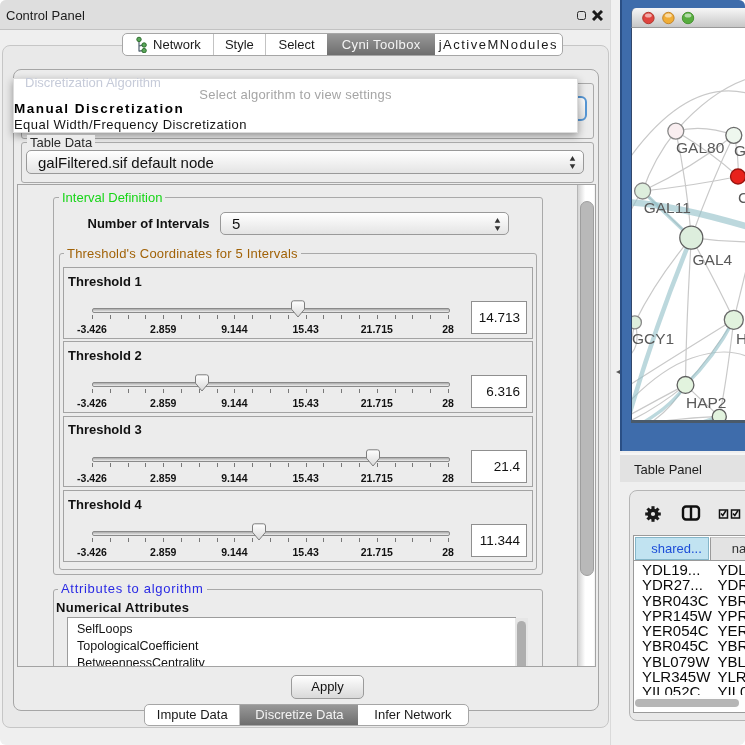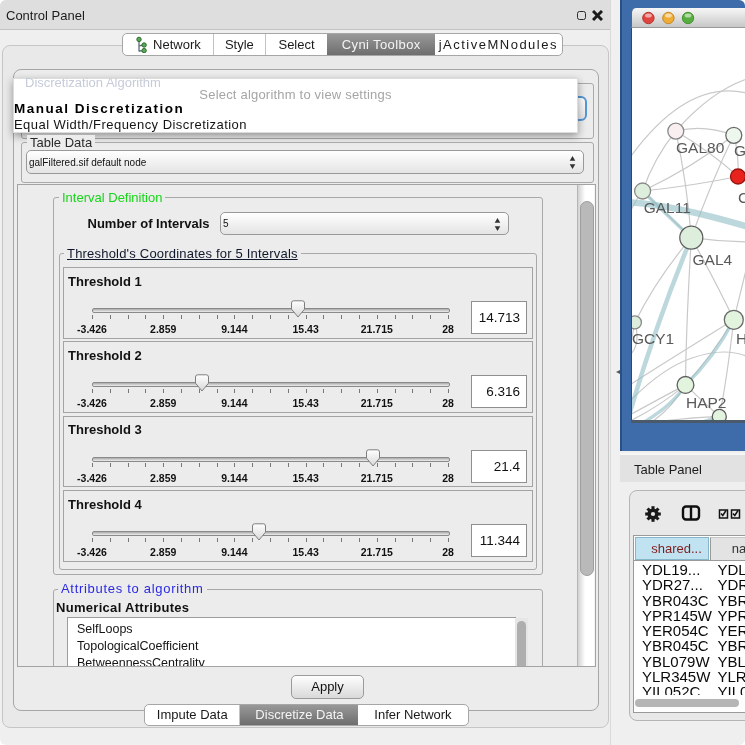--- a/index.html
+++ b/index.html
@@ -17,21 +17,21 @@
   .seg .s:last-child{border-right:none;}
   .seg .sel{background:linear-gradient(#989898,#6e6e6e);color:#f4f4f4;border-right:none;}
   #topseg{left:86px;top:33px;width:438.5px;height:20.5px;margin-left:36px;}
   #botseg{left:144px;top:703.5px;width:322.5px;height:20px;font-size:13.5px;}
   
   #outerpanel{left:2px;top:45px;width:607px;height:683px;border:1px solid #c6c6c6;border-radius:8px;background:#e9e9e9;box-sizing:border-box;}
   #mainpanel{left:13px;top:69px;width:584px;height:640px;border:1px solid #a6a6a6;border-radius:8px;background:#ececec;}
   .group{border:1px solid #a9a9a9;border-radius:3px;}
   .glabel{font-size:13px;background:#ececec;padding:0 3px;white-space:nowrap;}
   
-  .combo{background:linear-gradient(#ffffff,#e4e4e4);border:1px solid #999;border-radius:5px;font-size:10px;color:#111;display:flex;align-items:center;padding-left:2px;box-sizing:border-box;}
+  .combo{background:linear-gradient(#ffffff,#e4e4e4);border:1px solid #999;border-radius:5px;font-size:15px;color:#111;display:flex;align-items:center;padding-left:11px;box-sizing:border-box;}
   .stepper{position:absolute;right:7px;width:7px;height:13px;margin-top:1px;}
   
   #popup{left:13px;top:78px;width:565px;height:55px;background:#fff;border:1px solid #dcdcdc;box-sizing:border-box;box-shadow:0 3px 8px rgba(0,0,0,0.38);}
   
   #scrollpane{left:17px;top:184px;width:579px;height:483px;border:1px solid #a3a3a3;background:#ececec;overflow:hidden;box-sizing:border-box;}
   .tpanel{left:44.5px;width:468px;height:69.5px;border:1px solid #a3a3a3;background:#ececec;}
   .tpanel .tt{position:absolute;left:4.5px;top:5.5px;font-size:13px;font-weight:bold;color:#111;}
   .track{position:absolute;left:28.5px;top:40px;width:356px;height:3px;border:1px solid #8a8a8a;border-radius:2px;background:linear-gradient(#aaa,#eee);}
   .ticks{position:absolute;left:28.5px;top:46.5px;width:358px;height:4px;background:repeating-linear-gradient(to right,#777 0,#777 1px,transparent 1px,transparent 17.8px);}
   .tl{position:absolute;top:55px;font-size:10.5px;font-weight:bold;color:#111;transform:translateX(-50%);}
@@ -109,21 +109,21 @@
     <div class="abs glabel" style="left:41px;top:4.5px;color:#17d517;">Interval Definition</div>
     <div class="abs" style="left:69.5px;top:31px;font-size:13px;font-weight:bold;color:#111;">Number of Intervals</div>
     <div class="abs combo" style="left:202px;top:27px;width:289px;height:23px;">5
       <svg class="stepper" viewBox="0 0 7 14">
           <path d="M3.5 0 L6.5 5 L0.5 5 Z" fill="#333"></path>
           <path d="M3.5 14 L6.5 9 L0.5 9 Z" fill="#333"></path>
         </svg>
     </div>
 
     <div class="abs group" style="left:40.5px;top:67.5px;width:476px;height:315px;"></div>
-    <div class="abs glabel" style="left:46px;top:60.5px;color:#0f172a;letter-spacing:0.2px;text-decoration:underline;">Threshold's Coordinates for 5 Intervals</div>
+    <div class="abs glabel" style="left:46px;top:60.5px;color:#a16207;letter-spacing:0.2px;">Threshold's Coordinates for 5 Intervals</div>
 
     <div class="abs tpanel" style="top:82px;">
       <div class="tt">Threshold 1</div>
       <div class="track"></div>
         <div class="ticks"></div>
       <span class="tl" style="left:28.5px;">-3.426</span>
         <span class="tl" style="left:99.7px;">2.859</span>
         <span class="tl" style="left:170.9px;">9.144</span>
         <span class="tl" style="left:242.1px;">15.43</span>
         <span class="tl" style="left:313.3px;">21.715</span>
@@ -305,21 +305,21 @@
       <line x1="51" y1="3.5" x2="51" y2="16.5" stroke="#111" stroke-width="2.4"></line>
       <g stroke="#111" fill="none" stroke-width="1.5">
         <rect x="79.5" y="7" width="8" height="8"></rect>
         <path d="M81 10.5 L82.8 12.5 L86 7.5"></path>
         <rect x="91.5" y="7" width="8" height="8"></rect>
         <path d="M93 10.5 L94.8 12.5 L98 7.5"></path>
       </g>
     </svg>
 
     <div class="abs" style="left:2.5px;top:43.5px;width:127px;height:176.5px;background:#fff;border:1px solid #9a9a9a;border-right:none;"></div>
-    <div class="abs" style="left:4.5px;top:45.5px;width:74px;height:23px;background:#c1e3f1;border:1px solid #85b6c9;box-sizing:border-box;font-size:13px;color:#7f1d1d;text-align:center;line-height:22px;padding-left:10px;">shared...</div>
+    <div class="abs" style="left:4.5px;top:45.5px;width:74px;height:23px;background:#c1e3f1;border:1px solid #85b6c9;box-sizing:border-box;font-size:13px;color:#1d4ed8;text-align:center;line-height:22px;padding-left:10px;">shared...</div>
     <div class="abs" style="left:79.5px;top:45.5px;width:76px;height:23px;background:#e3e3e3;border-left:1px solid #9a9a9a;border-top:1px solid #c6c6c6;box-sizing:border-box;font-size:13px;color:#333;text-align:center;line-height:22px;">name</div>
     <div class="abs" style="left:2.5px;top:68.5px;width:127px;height:1px;background:#9a9a9a;"></div>
     <div class="abs" style="left:12px;top:71px;width:118px;height:132.5px;overflow:hidden;font-size:15px;color:#0a0a0a;line-height:15.3px;">
       <div>YDL19...<span style="position:absolute;left:75.5px;">YDL19</span></div>
       <div>YDR27...<span style="position:absolute;left:75.5px;">YDR27</span></div>
       <div>YBR043C<span style="position:absolute;left:75.5px;">YBR04</span></div>
       <div>YPR145W<span style="position:absolute;left:75.5px;">YPR14</span></div>
       <div>YER054C<span style="position:absolute;left:75.5px;">YER05</span></div>
       <div>YBR045C<span style="position:absolute;left:75.5px;">YBR04</span></div>
       <div>YBL079W<span style="position:absolute;left:75.5px;">YBL07</span></div>

